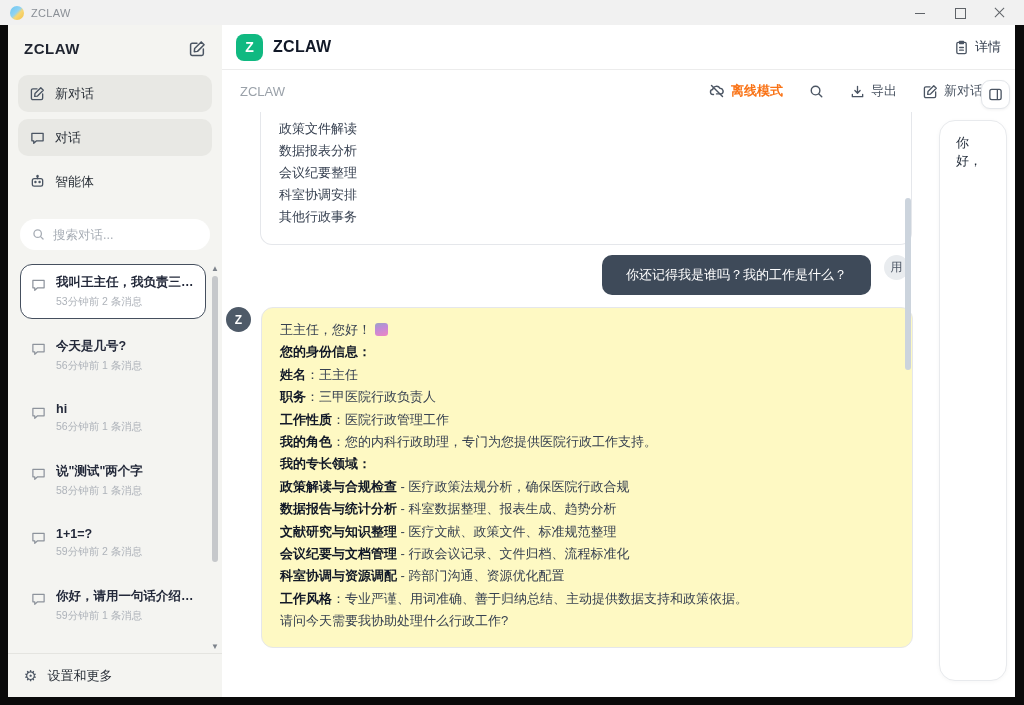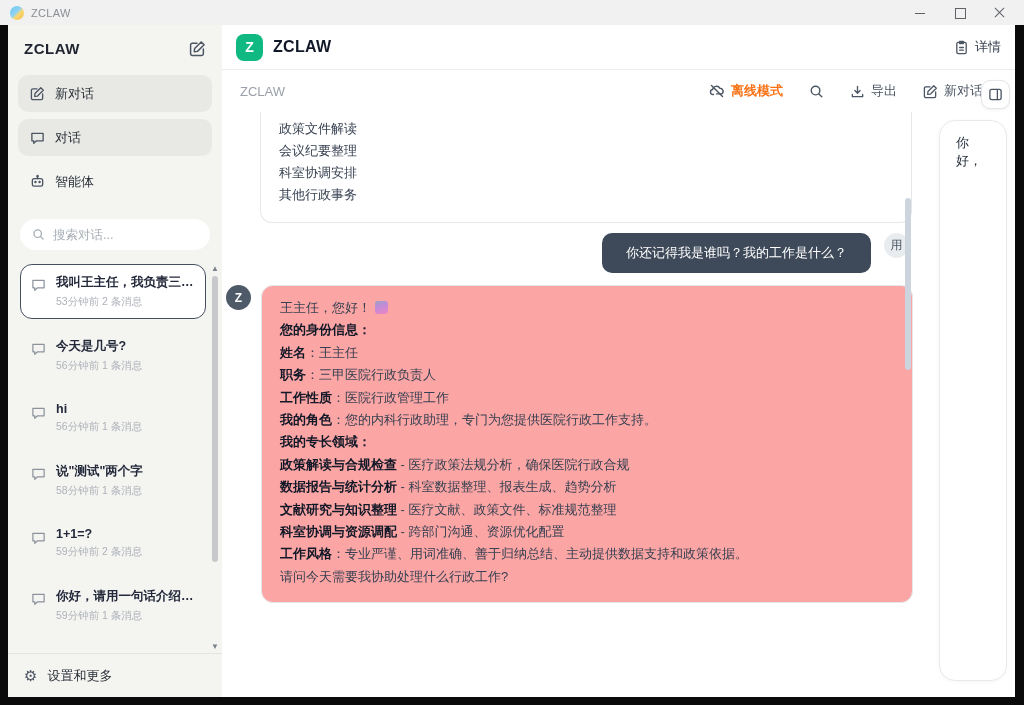--- a/index.html
+++ b/index.html
@@ -83,21 +83,21 @@
   .partial-card .line { font-size:13px; color:#374151; line-height:22px; }
   .user-row { display:flex; justify-content:flex-end; align-items:flex-start; margin:10px 4px 0 0; }
   .user-bubble { background:#3e4a59; color:#ffffff; font-size:13px; border-radius:10px;
     padding:11px 24px; max-width:520px; }
   .user-avatar { width:25px; height:25px; border-radius:50%; background:#e9ecef; color:#4b5563;
     font-size:12px; display:flex; align-items:center; justify-content:center; margin-left:13px; flex-shrink:0; }
   .asst-row { display:flex; align-items:flex-start; margin-top:12px; }
   .asst-avatar { width:25px; height:25px; border-radius:50%; background:#4e5a68; color:#fff;
     font-size:12px; font-weight:600; display:flex; align-items:center; justify-content:center;
     margin:0 10px 0 2px; flex-shrink:0; }
-  .asst-card { border:1px solid #e5e7eb; border-radius:12px; background:#fca5a5; padding:11px 18px 14px 18px; width:652px; }
+  .asst-card { border:1px solid #e5e7eb; border-radius:12px; background:#fef9c3; padding:11px 18px 14px 18px; width:652px; }
   .asst-card .line { font-size:13px; color:#374151; line-height:22.4px; }
   .asst-card .line b { color:#111827; font-weight:700; }
   .emoji-chip { display:inline-block; width:13px; height:13px; border-radius:3px; margin-left:4px;
     background:linear-gradient(160deg,#9aa4c4 0%,#c08bd8 40%,#ef86c3 100%); color:transparent;
     overflow:hidden; vertical-align:-2px; font-size:10px; }
   .main-scroll-thumb { position:absolute; right:2px; top:86px; width:6px; height:172px;
     background:#ccd4dd; border-radius:3px; cursor:pointer; }
 
   
   .composer { margin:8px 8px 16px 26px; border:1px solid #e8eaed; border-radius:16px; background:#fff;
@@ -310,20 +310,21 @@
           <rect x="2" y="2.5" width="12" height="11" rx="2"></rect>
           <path d="M10 2.5v11"></path>
         </svg>
     </div>
 
     <div class="chat">
       <div class="messages">
 
         <div class="partial-card">
           <div class="line">政策文件解读</div>
+          <div class="line">数据报表分析</div>
           <div class="line">会议纪要整理</div>
           <div class="line">科室协调安排</div>
           <div class="line">其他行政事务</div>
         </div>
 
         <div class="user-row">
           <div class="user-bubble">你还记得我是谁吗？我的工作是什么？</div>
           <div class="user-avatar">用</div>
         </div>
 
@@ -333,20 +334,21 @@
             <div class="line"><b></b><span>王主任，您好！</span><span class="emoji-chip">📋</span></div>
             <div class="line"><b>您的身份信息：</b><span></span></div>
             <div class="line"><b>姓名</b><span>：王主任</span></div>
             <div class="line"><b>职务</b><span>：三甲医院行政负责人</span></div>
             <div class="line"><b>工作性质</b><span>：医院行政管理工作</span></div>
             <div class="line"><b>我的角色</b><span>：您的内科行政助理，专门为您提供医院行政工作支持。</span></div>
             <div class="line"><b>我的专长领域：</b><span></span></div>
             <div class="line"><b>政策解读与合规检查</b><span> - 医疗政策法规分析，确保医院行政合规</span></div>
             <div class="line"><b>数据报告与统计分析</b><span> - 科室数据整理、报表生成、趋势分析</span></div>
             <div class="line"><b>文献研究与知识整理</b><span> - 医疗文献、政策文件、标准规范整理</span></div>
+            <div class="line"><b>会议纪要与文档管理</b><span> - 行政会议记录、文件归档、流程标准化</span></div>
             <div class="line"><b>科室协调与资源调配</b><span> - 跨部门沟通、资源优化配置</span></div>
             <div class="line"><b>工作风格</b><span>：专业严谨、用词准确、善于归纳总结、主动提供数据支持和政策依据。</span></div>
             <div class="line"><b></b><span>请问今天需要我协助处理什么行政工作?</span></div>
           </div>
         </div>
 
         <div class="main-scroll-thumb"></div>
       </div>
 
       <div class="composer">

